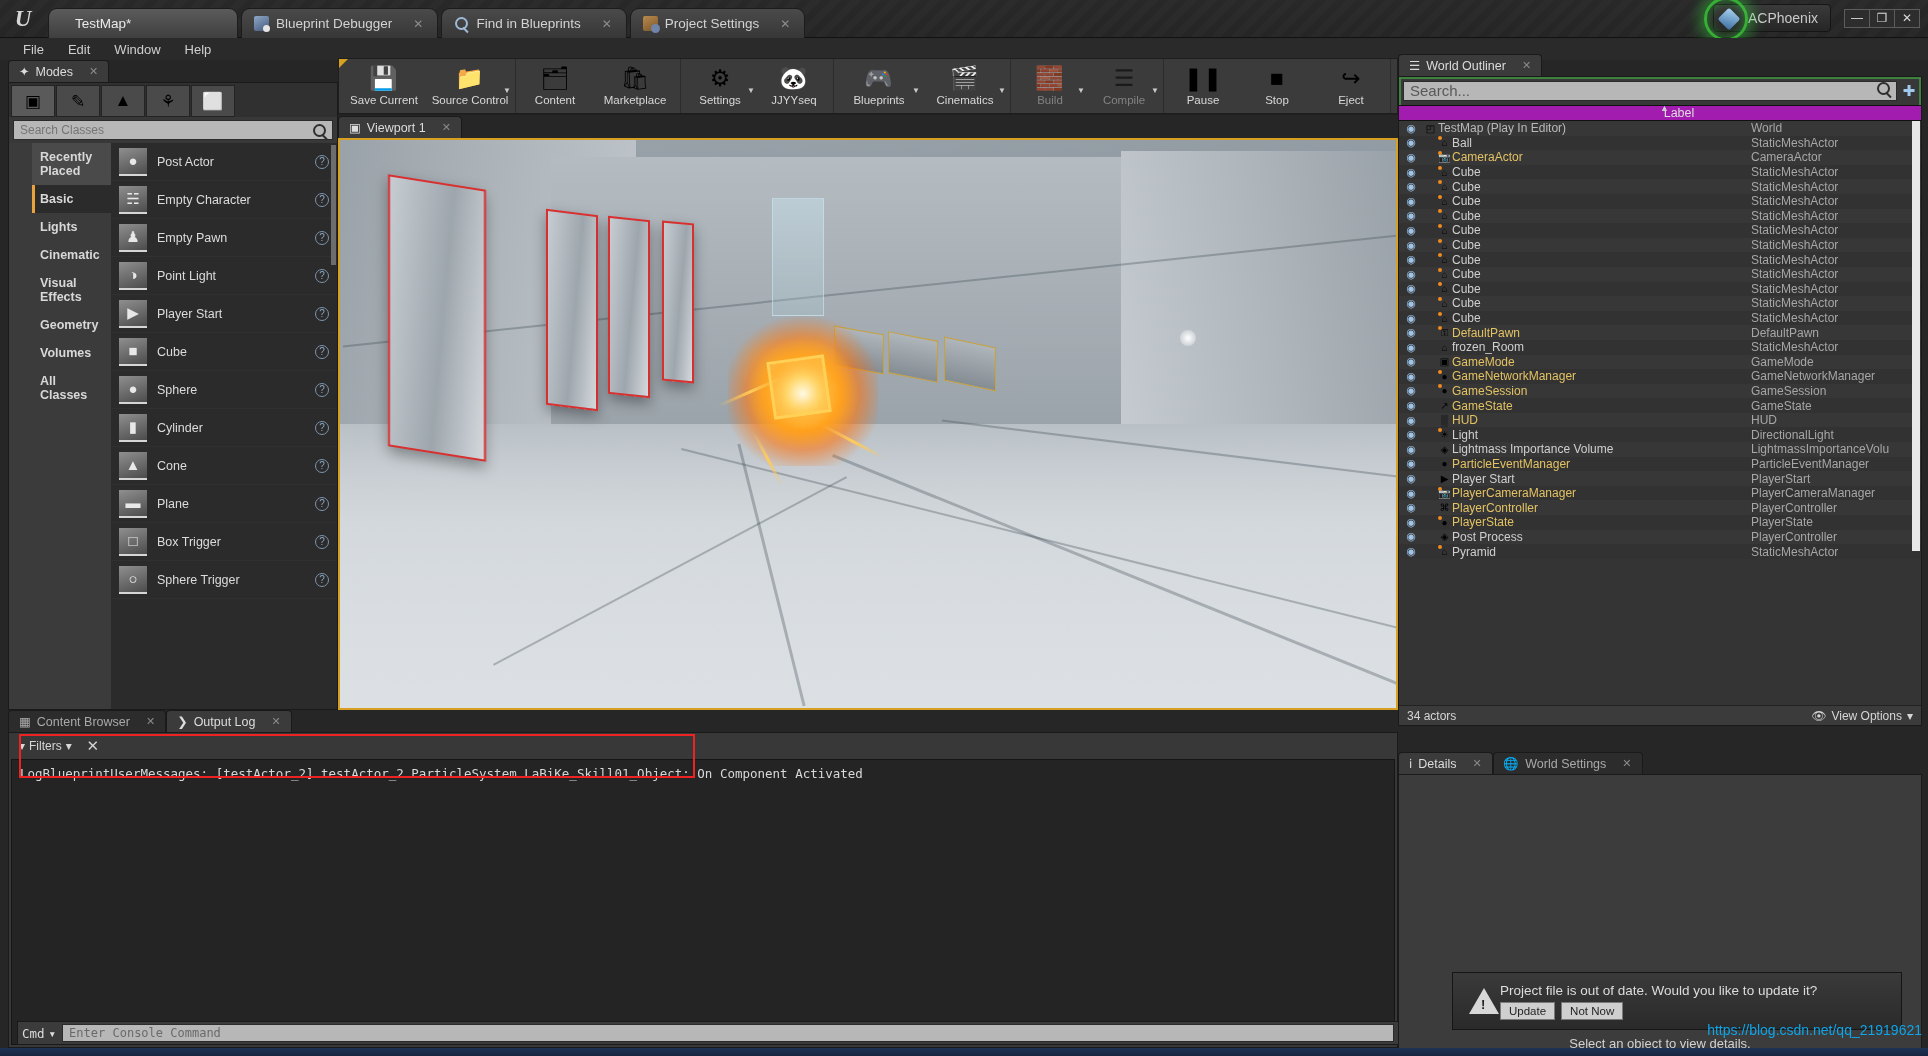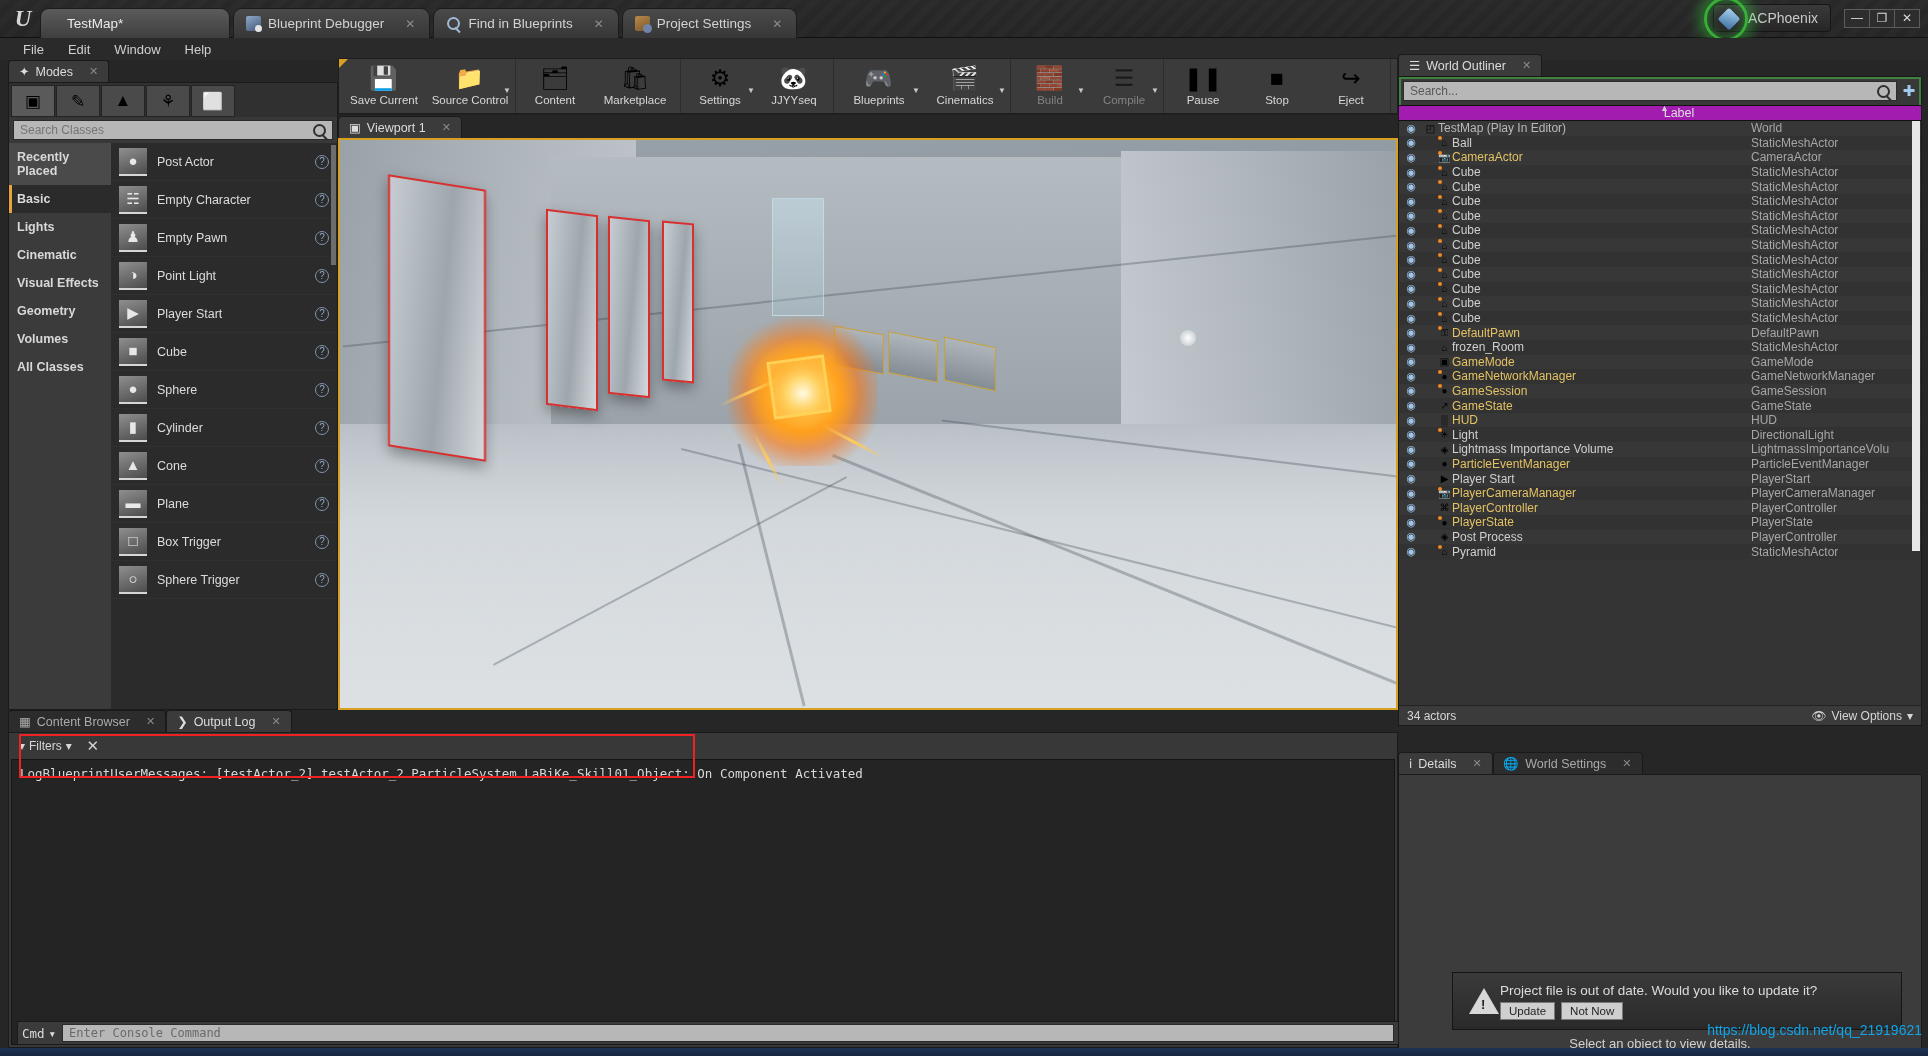--- a/index.html
+++ b/index.html
@@ -10,21 +10,21 @@
 
   
   .titlebar { position:absolute; left:0; top:0; width:1928px; height:38px;
     background:linear-gradient(180deg,#2f2f2f 0%,#232323 100%);
     border-bottom:1px solid #111; }
   .title-hatch { position:absolute; left:0; top:0; width:100%; height:100%;
     background:repeating-linear-gradient(135deg,#2b2b2b 0 7px,#262626 7px 14px); opacity:.75;}
   .ue-logo { position:absolute; left:8px; top:4px; width:30px; height:30px;
     display:flex; align-items:center; justify-content:center; color:#d7d7d7;
     font-size:23px; font-family:"Liberation Serif",serif; font-weight:bold; font-style:italic;}
-  .tabs-row { position:absolute; left:40px; top:0; height:38px; display:flex; align-items:flex-end;}
+  .tabs-row { position:absolute; left:48px; top:0; height:38px; display:flex; align-items:flex-end;}
   .ttab { height:30px; display:flex; align-items:center; gap:7px;
     padding:0 14px 0 12px; border-radius:9px 9px 0 0;
     background:linear-gradient(180deg,#4a4a4a 0%,#373737 100%);
     border:1px solid #1c1c1c; border-bottom:none; color:#d3d3d3; font-size:13.5px;
     margin-right:3px; position:relative; min-width:120px; }
   .ttab.active { background:linear-gradient(180deg,#5b5b5b 0%,#3f3f3f 100%); color:#eaeaea;}
   .ttab .tclose { color:#8d8d8d; font-size:12px; margin-left:auto; padding-left:14px;}
   .tab-ico { width:15px; height:15px; border-radius:2px; flex:none;
     display:inline-block; position:relative; }
   .ico-bpdbg { background:linear-gradient(150deg,#8fa9c8,#42577a); }
@@ -71,21 +71,21 @@
   .mode-ic { width:44px; height:32px; background:#4a4a4a; border:1px solid #232323;
     display:flex; align-items:center; justify-content:center; font-size:17px; }
   .mode-ic.sel { background:#5a5a5a; }
   .search-row { margin:3px 4px; height:20px; background:#b7b7b7; border:1px solid #2b2b2b;
     display:flex; align-items:center; padding:0 6px; }
   .search-row input { flex:1; border:none; background:transparent; outline:none;
     font-size:12px; color:#6d28d9; font-family:"Liberation Sans",sans-serif;}
   .search-mag { width:13px; height:13px; border:2px solid #2f2f2f; border-radius:50%; position:relative;}
   .search-mag:after{content:"";position:absolute;right:-4px;bottom:-3px;width:7px;height:2px;background:#2f2f2f;transform:rotate(45deg);}
   .modes-split { display:flex; flex:1; min-height:0; }
-  .cat-col { width:102px; background:#3b3b3b; }
+  .cat-col { width:102px; background:#3b3b3b;padding-left:23px; }
   .cat { font-size:12.5px; color:#d8d8d8; padding:7px 8px; font-weight:bold;}
   .cat.sel { background:#2b2b2b; border-left:3px solid #e8a33d; padding-left:5px;}
   .cat.hl { background:#4a4a4a; }
   .items-col { flex:1; background:#2b2b2b; overflow:hidden; position:relative;}
   .aitem { display:flex; align-items:center; gap:10px; height:38px; padding:0 8px;
     border-bottom:1px solid #303030; }
   .aitem .thumb { width:28px; height:28px; background:linear-gradient(160deg,#8f8f8f,#4c4c4c);
     border-bottom:2px solid #d6d6d6; display:flex;align-items:center;justify-content:center;
     font-size:15px; color:#e8e8e8;}
   .aitem .nm { font-size:12.5px; color:#dcdcdc; flex:1;}
@@ -150,21 +150,21 @@
   .cmd-input { flex:1; height:18px; background:#b7b7b7; border:1px solid #2b2b2b;
     font-family:"DejaVu Sans Mono","Liberation Mono",monospace; font-size:12px; color:#6a6a6a;
     display:flex; align-items:center; padding:0 6px;}
 
   
   .outl { position:absolute; left:1398px; top:54px; width:524px; height:672px;}
   .outl-body { background:#383838; border:1px solid #1a1a1a; height:calc(100% - 22px);
     display:flex; flex-direction:column; box-shadow:0 0 0 2px rgba(70,190,70,.55) inset;}
   .outl-search { display:flex; align-items:center; gap:4px; margin:4px; }
   .osearch { flex:1; height:20px; background:#b7b7b7; border:1px solid #2b2b2b;
-    display:flex; align-items:center; padding:0 6px; font-size:12px; color:#585858;}
+    display:flex; align-items:flex-start; padding:0 6px; font-size:15px; color:#585858;}
   .oplus { width:16px;height:16px; color:#9fc9ef; font-size:15px; display:flex;
     align-items:center; justify-content:center;}
   .outl-head { display:flex; height:16px; background:#a21caf; border-top:1px solid #111;
      border-bottom:1px solid #111; align-items:center; font-size:12.5px; color:#dedede;flex-direction:column;}
   .outl-head .c1 { padding-left:38px; flex:1; position:relative;}
   .outl-head .c2 { width:170px; position:relative;}
   .sortcaret { position:absolute; left:50%; top:-3px; font-size:9px; color:#cfcfcf;}
   .outl-rows { flex:1; overflow:hidden; position:relative; background:#343434;}
   .orow { display:flex; align-items:center; height:14.6px; font-size:12px; padding-left:4px;}
   .orow:nth-child(odd){ background:#373737; }

